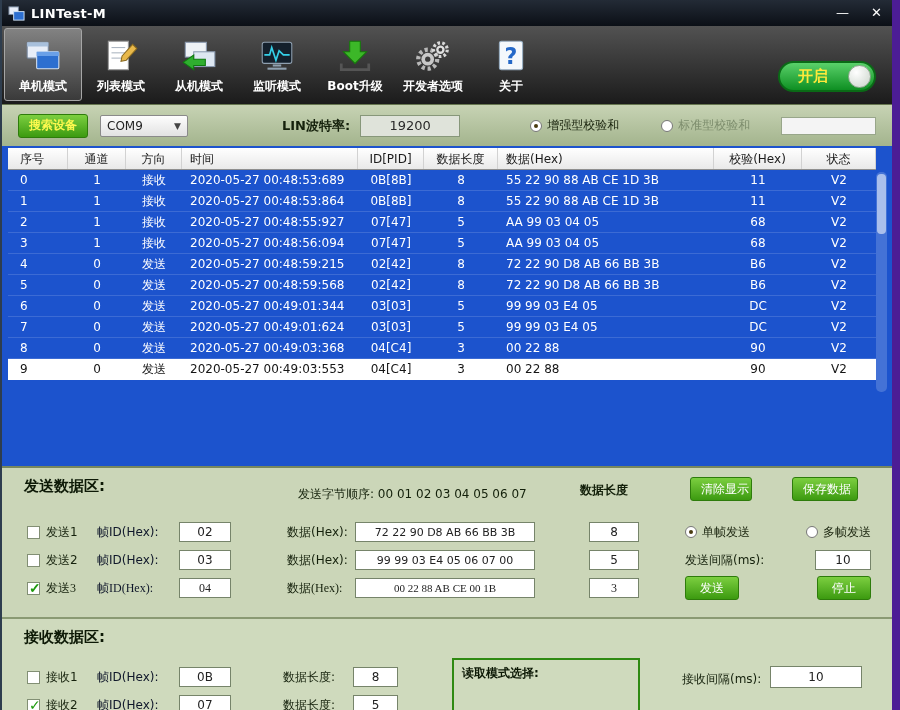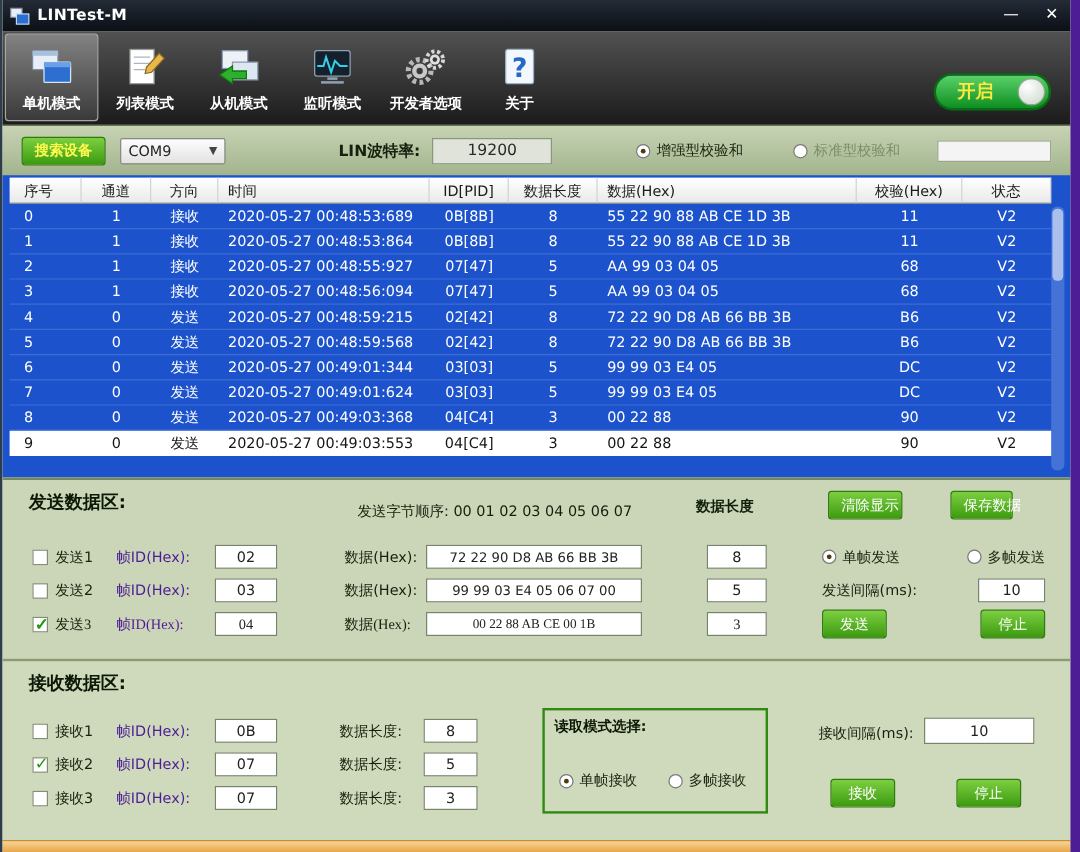--- a/index.html
+++ b/index.html
@@ -40,21 +40,21 @@
   .baud-input { margin-left:10px; width:100px; height:22px; background:#dfe3da; border:1px solid #87977a; text-align:center; font-size:13px; color:#2a2a2a; font-family:inherit; }
   .radio-wrap { display:flex; align-items:center; gap:5px; font-size:12px; color:#1a240e; cursor:pointer; white-space:nowrap; }
   .radio { width:12px; height:12px; border-radius:50%; background:#fff; border:1px solid #777; position:relative; flex:none; }
   .radio.checked::after { content:""; position:absolute; left:3px; top:3px; width:4px; height:4px; border-radius:50%; background:#4a3c10; }
   .radio-wrap.disabled { color:#7d8d6d; }
   .rw-enh { margin-left:70px; }
   .rw-std { margin-left:42px; }
   .spare-input { margin-left:auto; width:95px; height:18px; background:#f4f4f4; border:1px solid #98a68a; }
 
   
-  .table { height:252px; background:#1c53cd; padding:2px 0 0 6px; position:relative; }
+  .table { height:320px; background:#1c53cd; padding:2px 0 0 6px; position:relative; }
   .thead { height:22px; width:868px; background:linear-gradient(#ffffff,#e9e9e9); display:flex; border-bottom:1px solid #8f8f8f; }
   .thead .td { color:#1a1a1a; line-height:22px; border-right:1px solid #d2d2d2; }
   .tr { display:flex; height:21px; width:868px; color:#fff; border-bottom:1px solid rgba(255,255,255,.14); cursor:default; }
   .tr.selected { background:#ffffff; color:#151515; }
   .td { font-size:12px; line-height:21px; white-space:nowrap; overflow:hidden; }
   .c0 { width:60px; padding-left:12px; }
   .c1 { width:58px; text-align:center; }
   .c2 { width:56px; text-align:center; }
   .c3 { width:176px; padding-left:8px; }
   .c4 { width:66px; text-align:center; }
@@ -65,29 +65,29 @@
   .vscroll { position:absolute; right:5px; top:26px; width:11px; height:220px; background:rgba(255,255,255,.18); border-radius:5px; }
   .vscroll .thumb { position:absolute; left:1px; top:2px; width:9px; height:60px; background:rgba(255,255,255,.55); border-radius:4px; }
 
   
   .send-area { position:relative; height:151px; background:#cbd6b8; border-top:2px solid #77875f; }
   .recv-area { position:relative; height:151px; background:#cfdabd; border-top:2px solid #8a9a73; }
   .panel-title { position:absolute; left:22px; top:9px; font-size:15px; font-weight:bold; color:#0d1906; }
   .byte-order { position:absolute; left:296px; top:18px; font-size:12px; color:#13200a; }
   .send-dl-label { position:absolute; left:578px; top:14px; font-size:12px; font-weight:bold; color:#13200a; }
   .clear-btn { position:absolute; left:688px; top:9px; width:62px; }
-  .save-btn  { position:absolute; left:790px; top:9px; width:52px; }
+  .save-btn  { position:absolute; left:790px; top:9px; width:66px; }
 
   .form-row { position:absolute; left:0; width:100%; height:24px; display:flex; align-items:center; padding-left:25px; }
   .r1 { top:52px; } .r2 { top:80px; } .r3 { top:108px;font-family:Liberation Serif, serif; }
   .q1 { top:46px; } .q2 { top:74px; } .q3 { top:102px; }
   .check-wrap { width:70px; display:flex; align-items:center; gap:6px; font-size:12px; color:#15210c; cursor:pointer; }
   .checkbox { width:13px; height:13px; background:#fff; border:1px solid #828f74; position:relative; flex:none; }
   .checkbox.checked::after { content:"✓"; position:absolute; left:1px; top:-3px; color:#1f9a0e; font-weight:bold; font-size:14px; }
-  .fid-label { width:82px; font-size:12px; color:#4c1d95; white-space:nowrap; }
+  .fid-label { width:82px; font-size:12px; color:#0f172a; white-space:nowrap; }
   .inp { height:20px; background:#fff; border:1px solid #76846a; text-align:center; font-size:12px; color:#222; font-family:inherit; }
   .id-input { width:52px; }
   .data-label { margin-left:56px; width:68px; font-size:12px; color:#15210c; white-space:nowrap; }
   .data-input { width:180px; font-size:11px; }
   .len-input { margin-left:54px; width:50px; }
   .rz { margin-left:46px; width:186px; display:flex; align-items:center; justify-content:space-between; }
   .rz-label { font-size:12px; color:#15210c; white-space:nowrap; }
   .rz .inp.small { width:56px; }
   .rz .btn { width:54px; }
 
@@ -160,20 +160,29 @@
     <div class="tool-item">
       <span class="tool-icon">
         <svg viewBox="0 0 36 32" width="38" height="34">
           <rect x="4" y="3" width="28" height="20" rx="2" fill="#14202c" stroke="#8fa0b0"></rect>
           <polyline points="6,15 11,15 13,8 17,20 20,11 24,15 30,15" fill="none" stroke="#35d0e8" stroke-width="1.6"></polyline>
           <rect x="14" y="24" width="8" height="2" fill="#8fa0b0"></rect>
           <rect x="9" y="27" width="18" height="2" fill="#8fa0b0"></rect>
         </svg>
       </span>
       <span>监听模式</span>
+    </div>
+    <div class="tool-item">
+      <span class="tool-icon">
+        <svg viewBox="0 0 36 32" width="38" height="34">
+          <polygon points="13,2 23,2 23,12 29,12 18,23 7,12 13,12" fill="#3cb728" stroke="#157a0a"></polygon>
+          <path d="M5,23 v6 h26 v-6" fill="none" stroke="#555" stroke-width="2.6"></path>
+        </svg>
+      </span>
+      <span>Boot升级</span>
     </div>
     <div class="tool-item">
       <span class="tool-icon">
         <svg viewBox="0 0 36 32" width="38" height="34">
           <circle cx="13" cy="19" r="9" fill="none" stroke="#b8b8b8" stroke-width="4" stroke-dasharray="3,2.6"></circle>
           <circle cx="13" cy="19" r="6" fill="#c8c8c8"></circle>
           <circle cx="13" cy="19" r="2.5" fill="#3a3a3a"></circle>
           <circle cx="25" cy="10" r="6.5" fill="none" stroke="#d8d8d8" stroke-width="3" stroke-dasharray="2.5,2.1"></circle>
           <circle cx="25" cy="10" r="4" fill="#e0e0e0"></circle>
           <circle cx="25" cy="10" r="1.8" fill="#3a3a3a"></circle>

